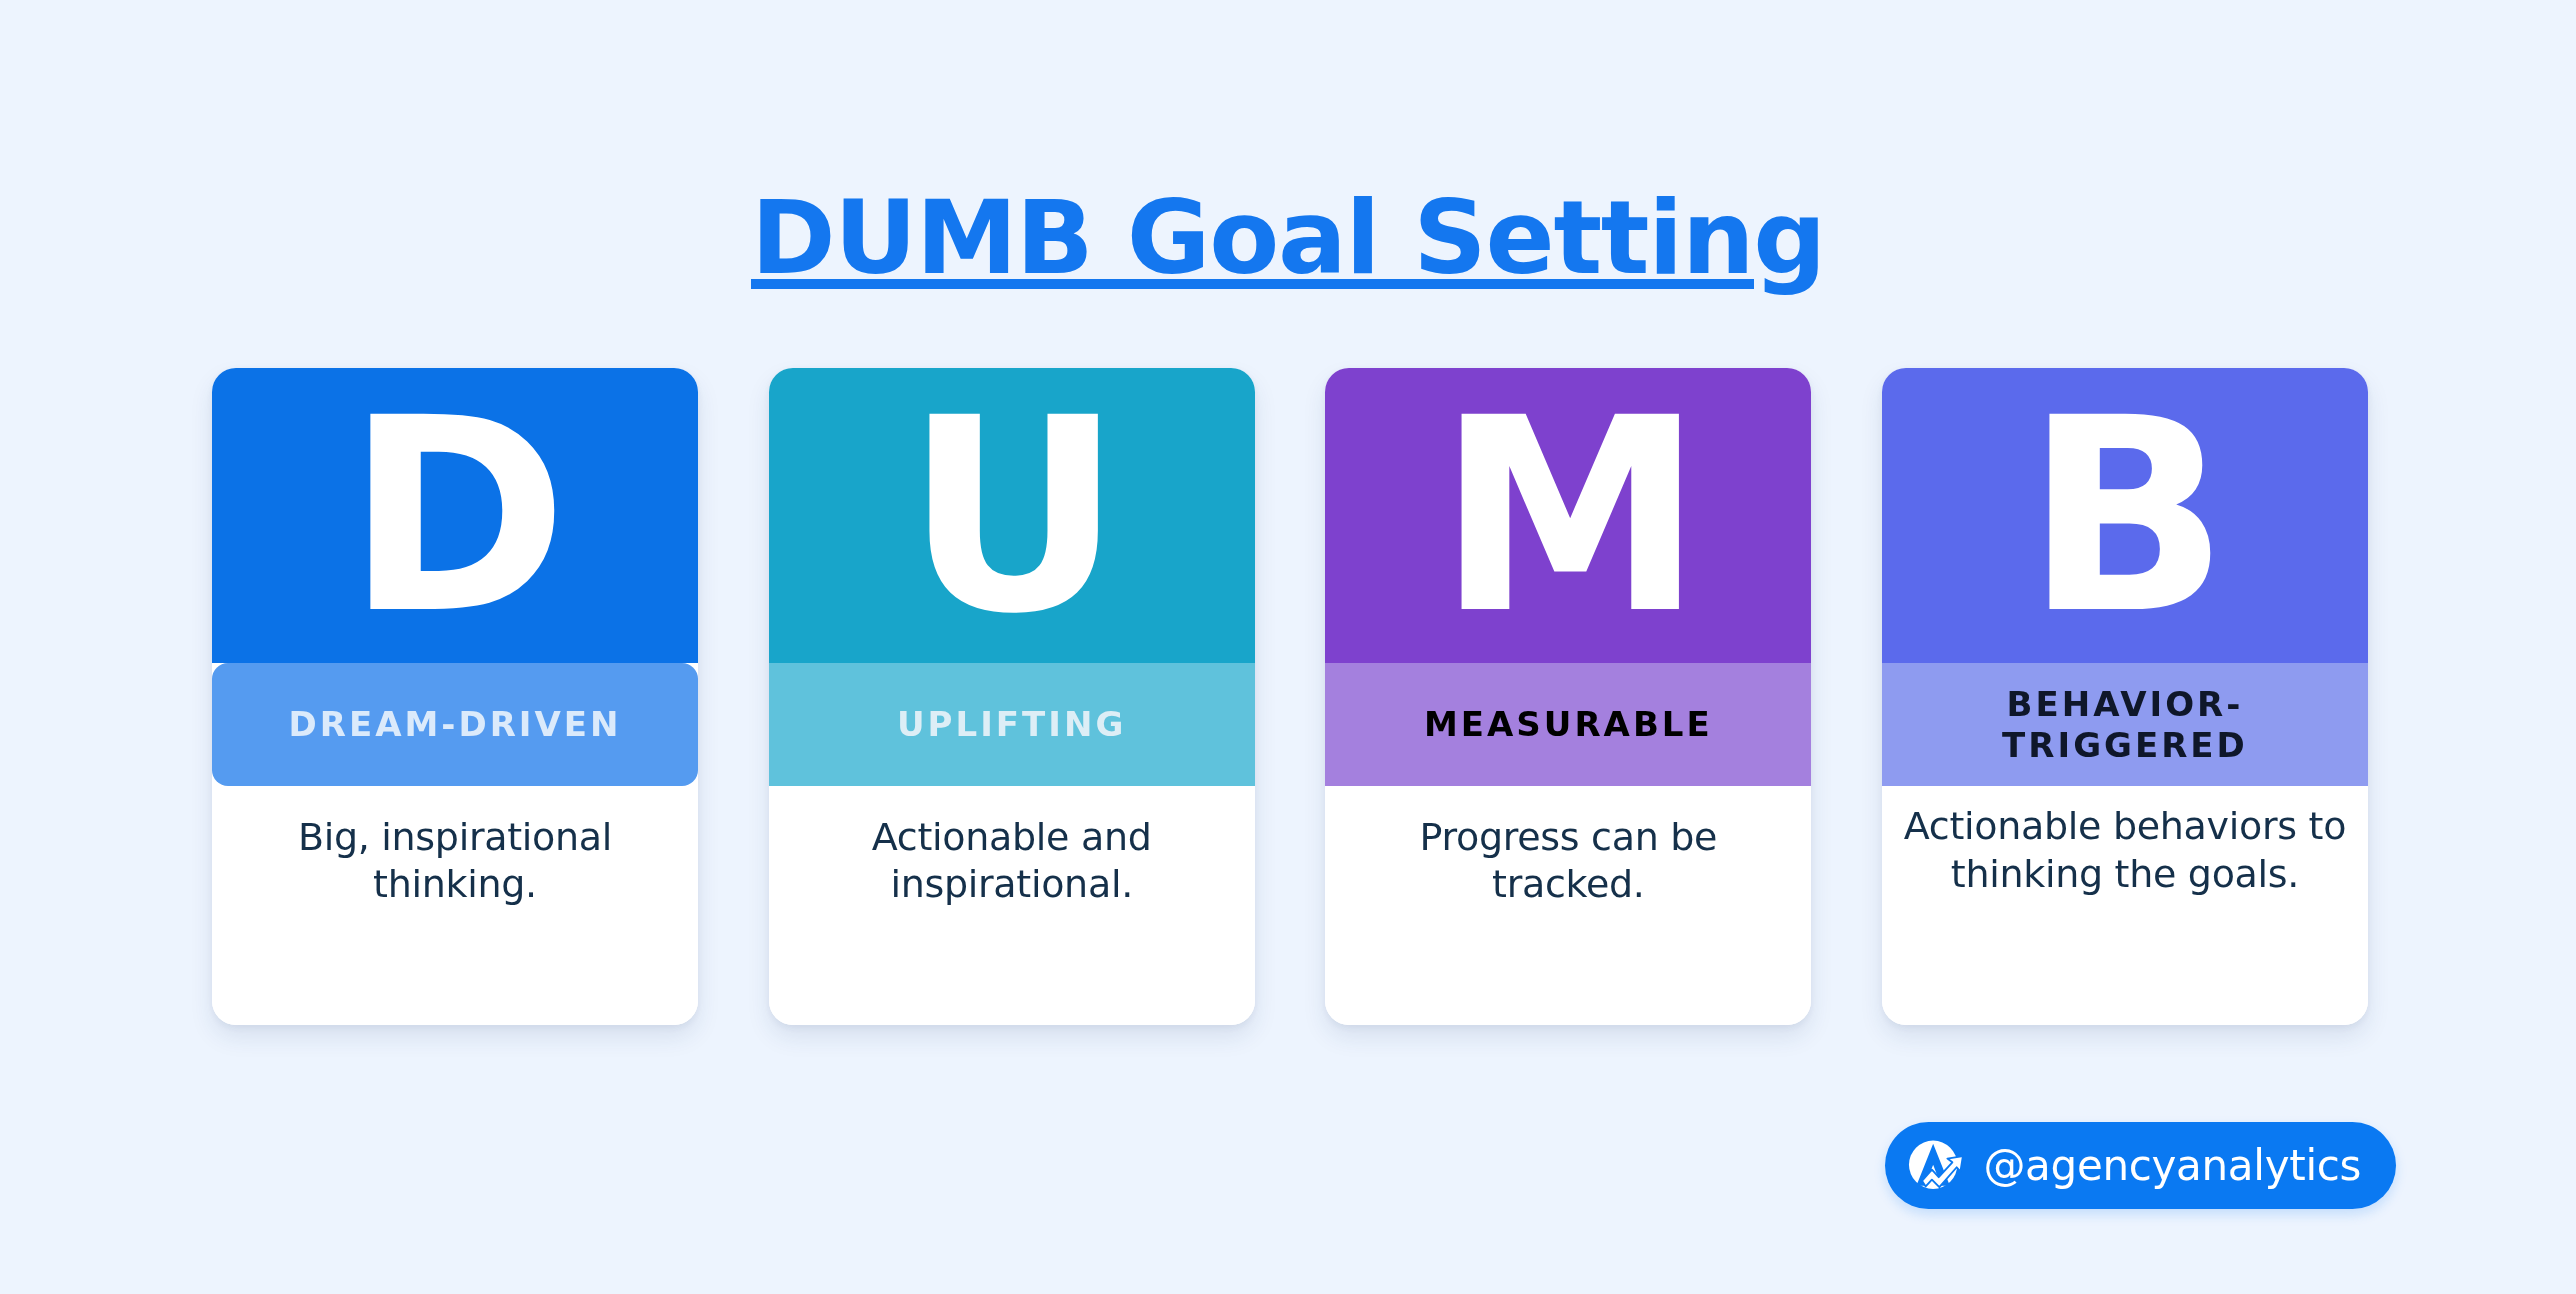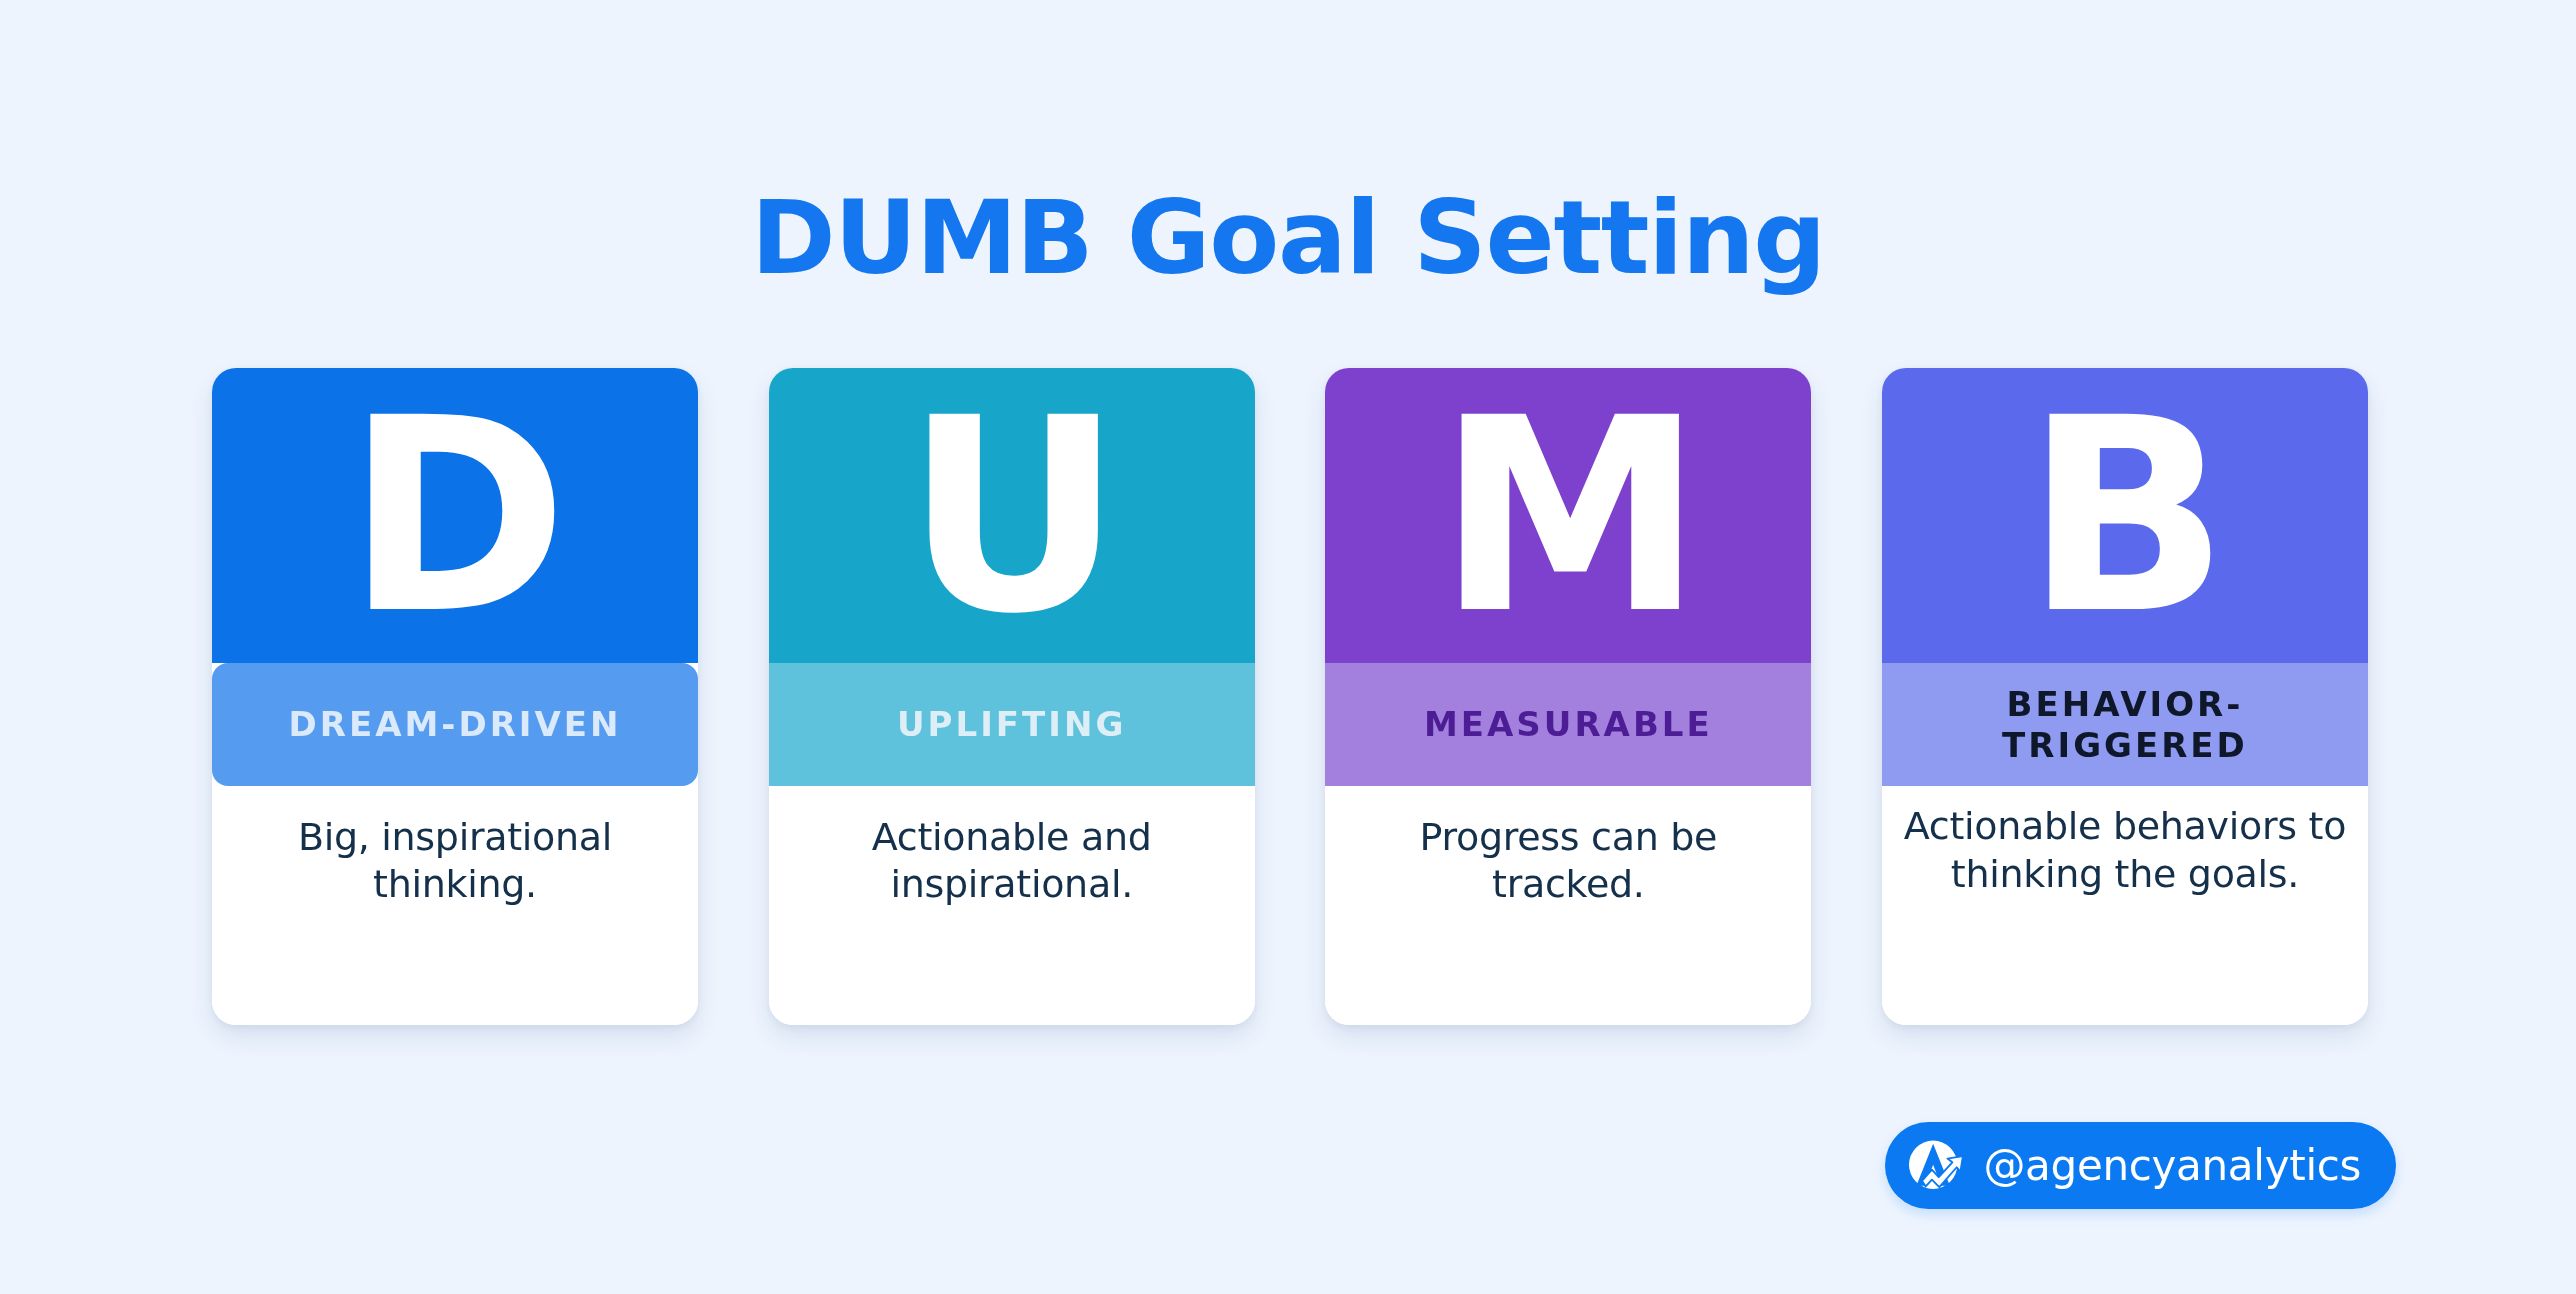--- a/index.html
+++ b/index.html
@@ -29,20 +29,21 @@
     left: 0;
     width: 2576px;
     text-align: center;
     font-family: "DejaVu Sans", "Liberation Sans", sans-serif;
     font-size: 102px;
     font-weight: 700;
     letter-spacing: -1.3px;
     color: #1477ef;
     line-height: 1.0;
     white-space: nowrap;
+    text-decoration: underline;
   }
 
   
   .card-row {
     position: absolute;
     top: 368px;
     left: 212px;
     width: 2156px;
     height: 657px;
     display: flex;
@@ -186,21 +187,21 @@
       <div class="card-body" style="background: rgb(255, 255, 255);">
         <span style="color: rgb(21, 48, 74);">Actionable and inspirational.</span>
       </div>
     </div>
 
     <div class="card three">
       <div class="card-letter" style="background: rgb(126, 65, 206);">
         <span>M</span>
       </div>
       <div class="card-band" style="background: rgb(164, 128, 222);">
-        <span style="color: #4c1d95;">MEASURABLE</span>
+        <span style="color: #000000;">MEASURABLE</span>
       </div>
       <div class="card-body" style="background: rgb(255, 255, 255);">
         <span style="color: rgb(21, 48, 74);">Progress can be tracked.</span>
       </div>
     </div>
 
     <div class="card four">
       <div class="card-letter" style="background: rgb(91, 106, 236);">
         <span>B</span>
       </div>

